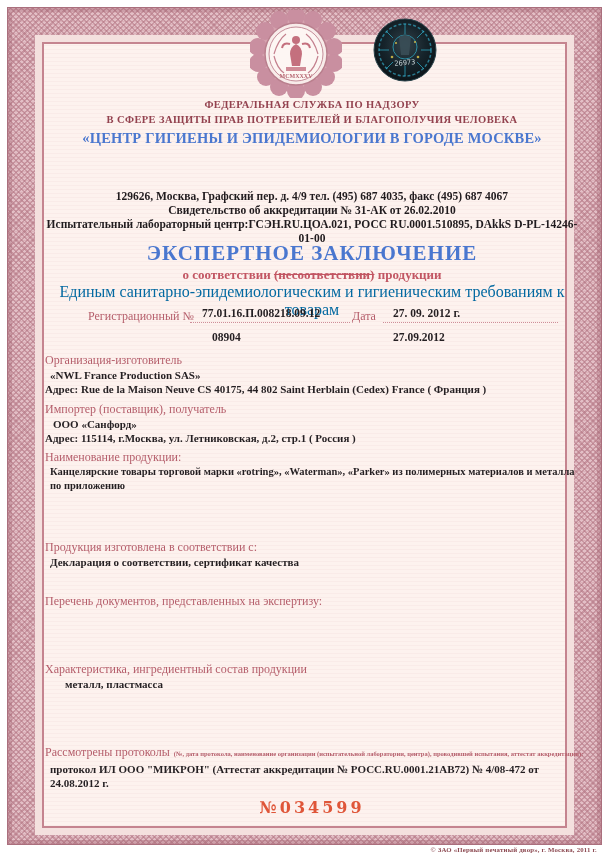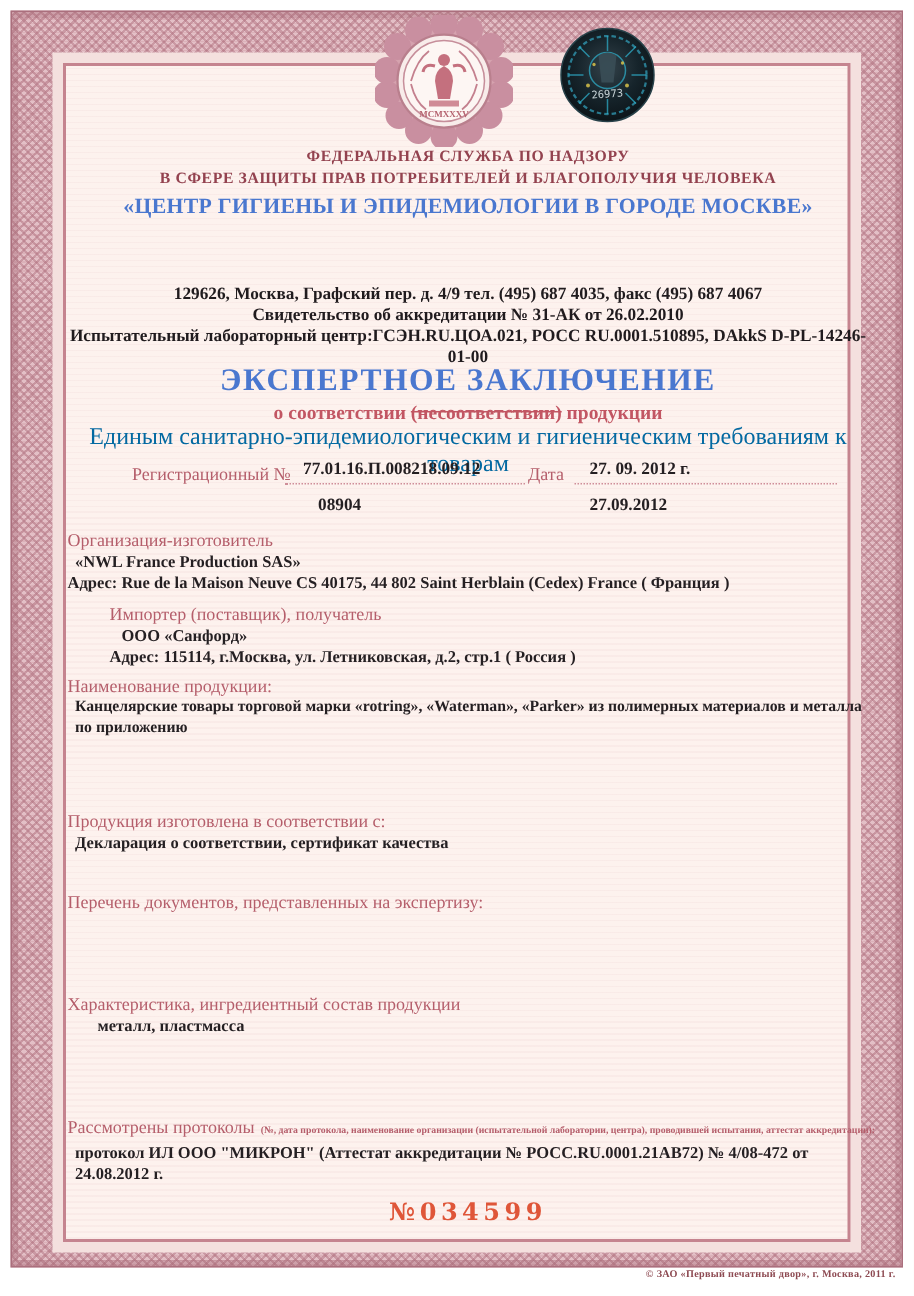--- a/index.html
+++ b/index.html
@@ -133,21 +133,21 @@
 
   <div class="abs valb" style="left:212px;top:331px;">08904</div>
   <div class="abs valb" style="left:393px;top:331px;">27.09.2012</div>
 
   <div class="abs block" style="left:45px;top:353px;right:28px;">
     <div class="lbl">Организация-изготовитель</div>
     <div class="val" style="padding-left:5px;">«NWL France Production SAS»</div>
     <div class="val">Адрес: Rue de la Maison Neuve CS 40175, 44 802 Saint Herblain (Cedex) France ( Франция )</div>
   </div>
 
-  <div class="abs block" style="left:45px;top:402px;right:16px;margin-left:28px;">
+  <div class="abs block" style="left:45px;top:402px;right:16px;">
     <div class="lbl">Импортер (поставщик), получатель</div>
     <div class="val" style="padding-left:8px;">ООО «Санфорд»</div>
     <div class="val">Адрес: 115114, г.Москва, ул. Летниковская, д.2, стр.1 ( Россия )</div>
   </div>
 
   <div class="abs block" style="left:45px;top:450px;right:22px;">
     <div class="lbl">Наименование продукции:</div>
     <div class="val" style="padding-left:5px;font-size:10.5px;">Канцелярские товары торговой марки «rotring», «Waterman», «Parker» из полимерных материалов и металла по приложению</div>
   </div>
 

